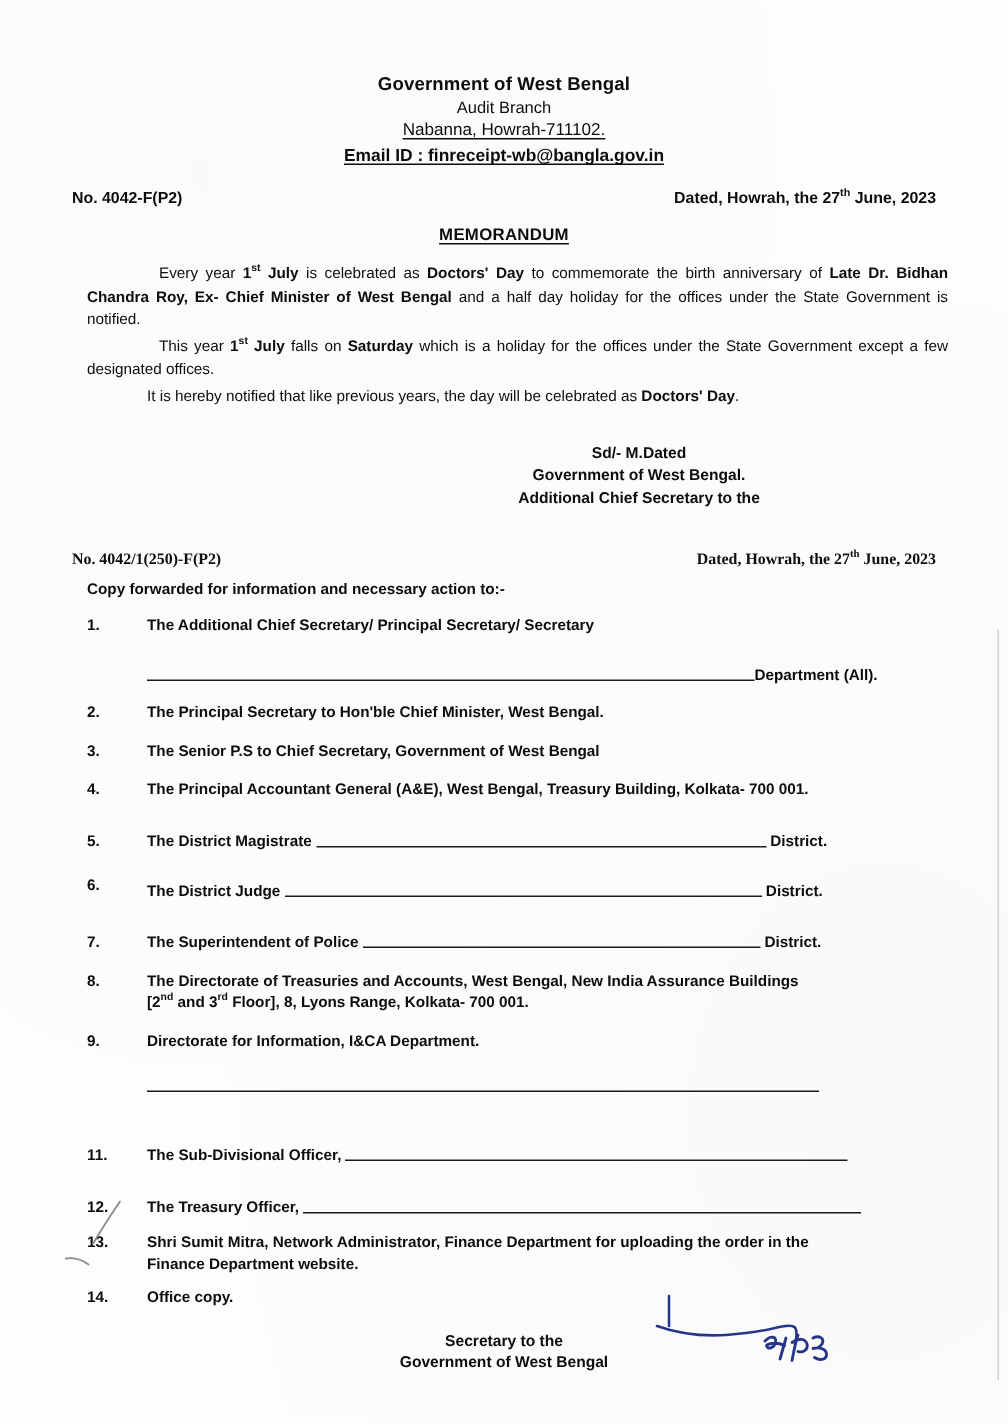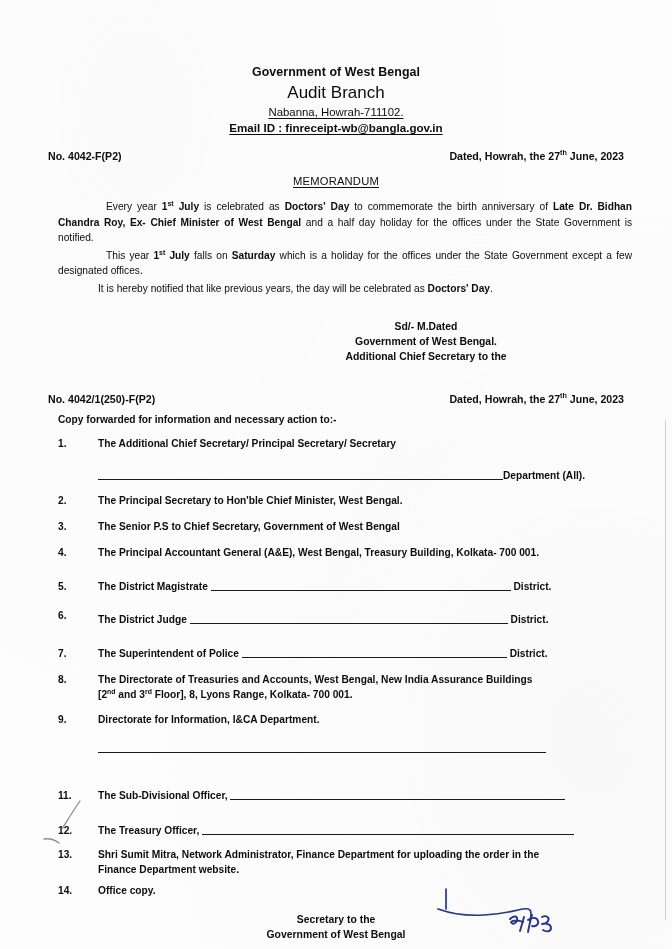--- a/index.html
+++ b/index.html
@@ -32,37 +32,37 @@
     position: absolute;
     inset: 0;
     pointer-events: none;
     background:
       radial-gradient(ellipse at 20% 12%, rgba(0,0,0,0.012), rgba(0,0,0,0) 62%),
       radial-gradient(ellipse at 88% 78%, rgba(0,0,0,0.014), rgba(0,0,0,0) 60%);
   }
 
   .content {
     position: absolute;
-    left: 0; top: 16px;
+    left: 0; top: 0;
     width: 672px;
   }
 
   
   .letterhead {
     text-align: center;
     padding-top: 48px;
     line-height: 1.38;
   }
   .lh-org {
     font-weight: bold;
     font-size: 12.4px;
     letter-spacing: .1px;
   }
   .lh-dept { font-size: 11.6px; }
-  .lh-branch { font-size: 17px; }
+  .lh-branch { font-size: 11px; }
   .lh-address {
     font-size: 11.4px;
     text-decoration: underline;
     text-underline-offset: 1.5px;
   }
   .lh-email {
     font-weight: bold;
     font-size: 11.6px;
     text-decoration: underline;
     text-underline-offset: 1.5px;
@@ -76,21 +76,21 @@
     padding: 14px 48px 0 48px;
     font-weight: bold;
     font-size: 10.6px;
   }
   .refline .memo-no { font-weight: bold; }
   .refline .memo-date { font-weight: bold; }
   sup { font-size: 0.68em; vertical-align: super; line-height: 0; }
 
   .memo-title {
     text-align: center;
-    font-weight: normal;
+    font-weight: bold;
     font-size: 11.2px;
     margin-top: 13px;
     letter-spacing: .2px;
   }
   .memo-title span {
     text-decoration: underline;
     text-underline-offset: 2px;
   }
 
   
@@ -115,20 +115,21 @@
   }
 
   
   .refline2 {
     display: flex;
     justify-content: space-between;
     align-items: flex-start;
     padding: 28px 48px 0 48px;
     font-weight: bold;
     font-size: 10.6px;
+    font-family: Liberation Serif, serif;
   }
   .copy-fwd {
     padding: 9px 0 0 58px;
     font-weight: bold;
     font-size: 10.2px;
   }
 
   
   .list {
     padding: 9px 28px 0 58px;

